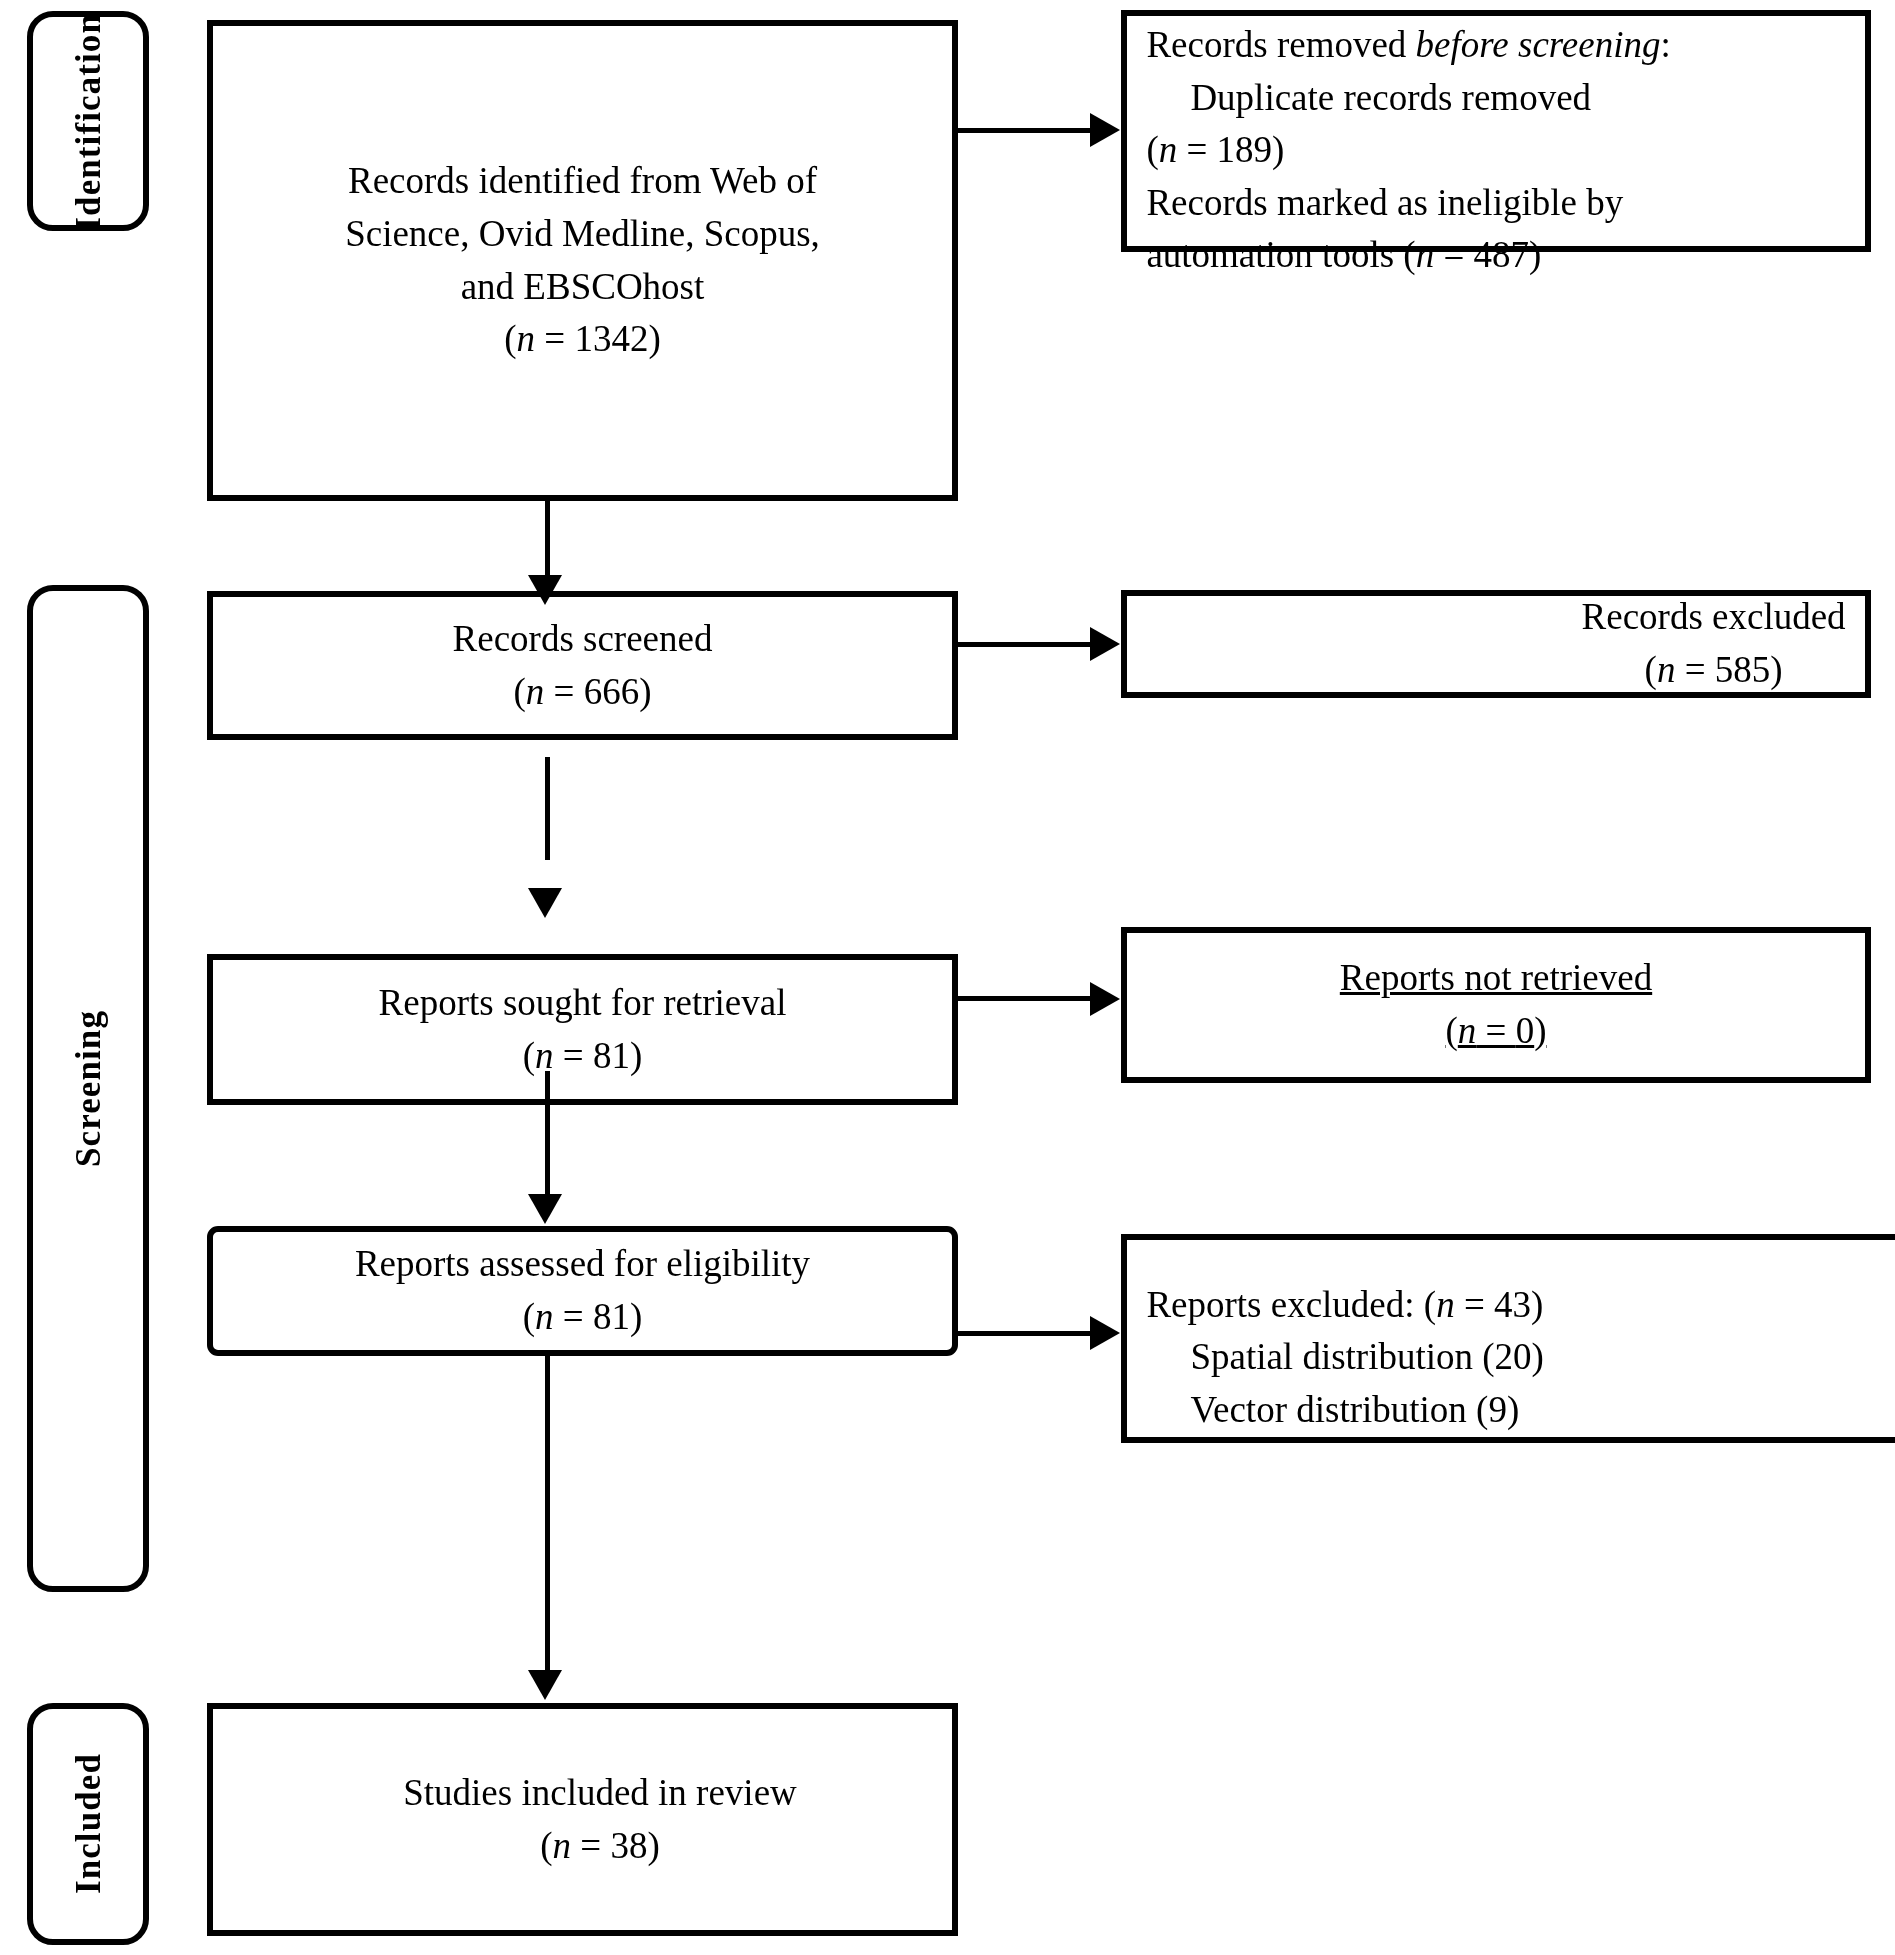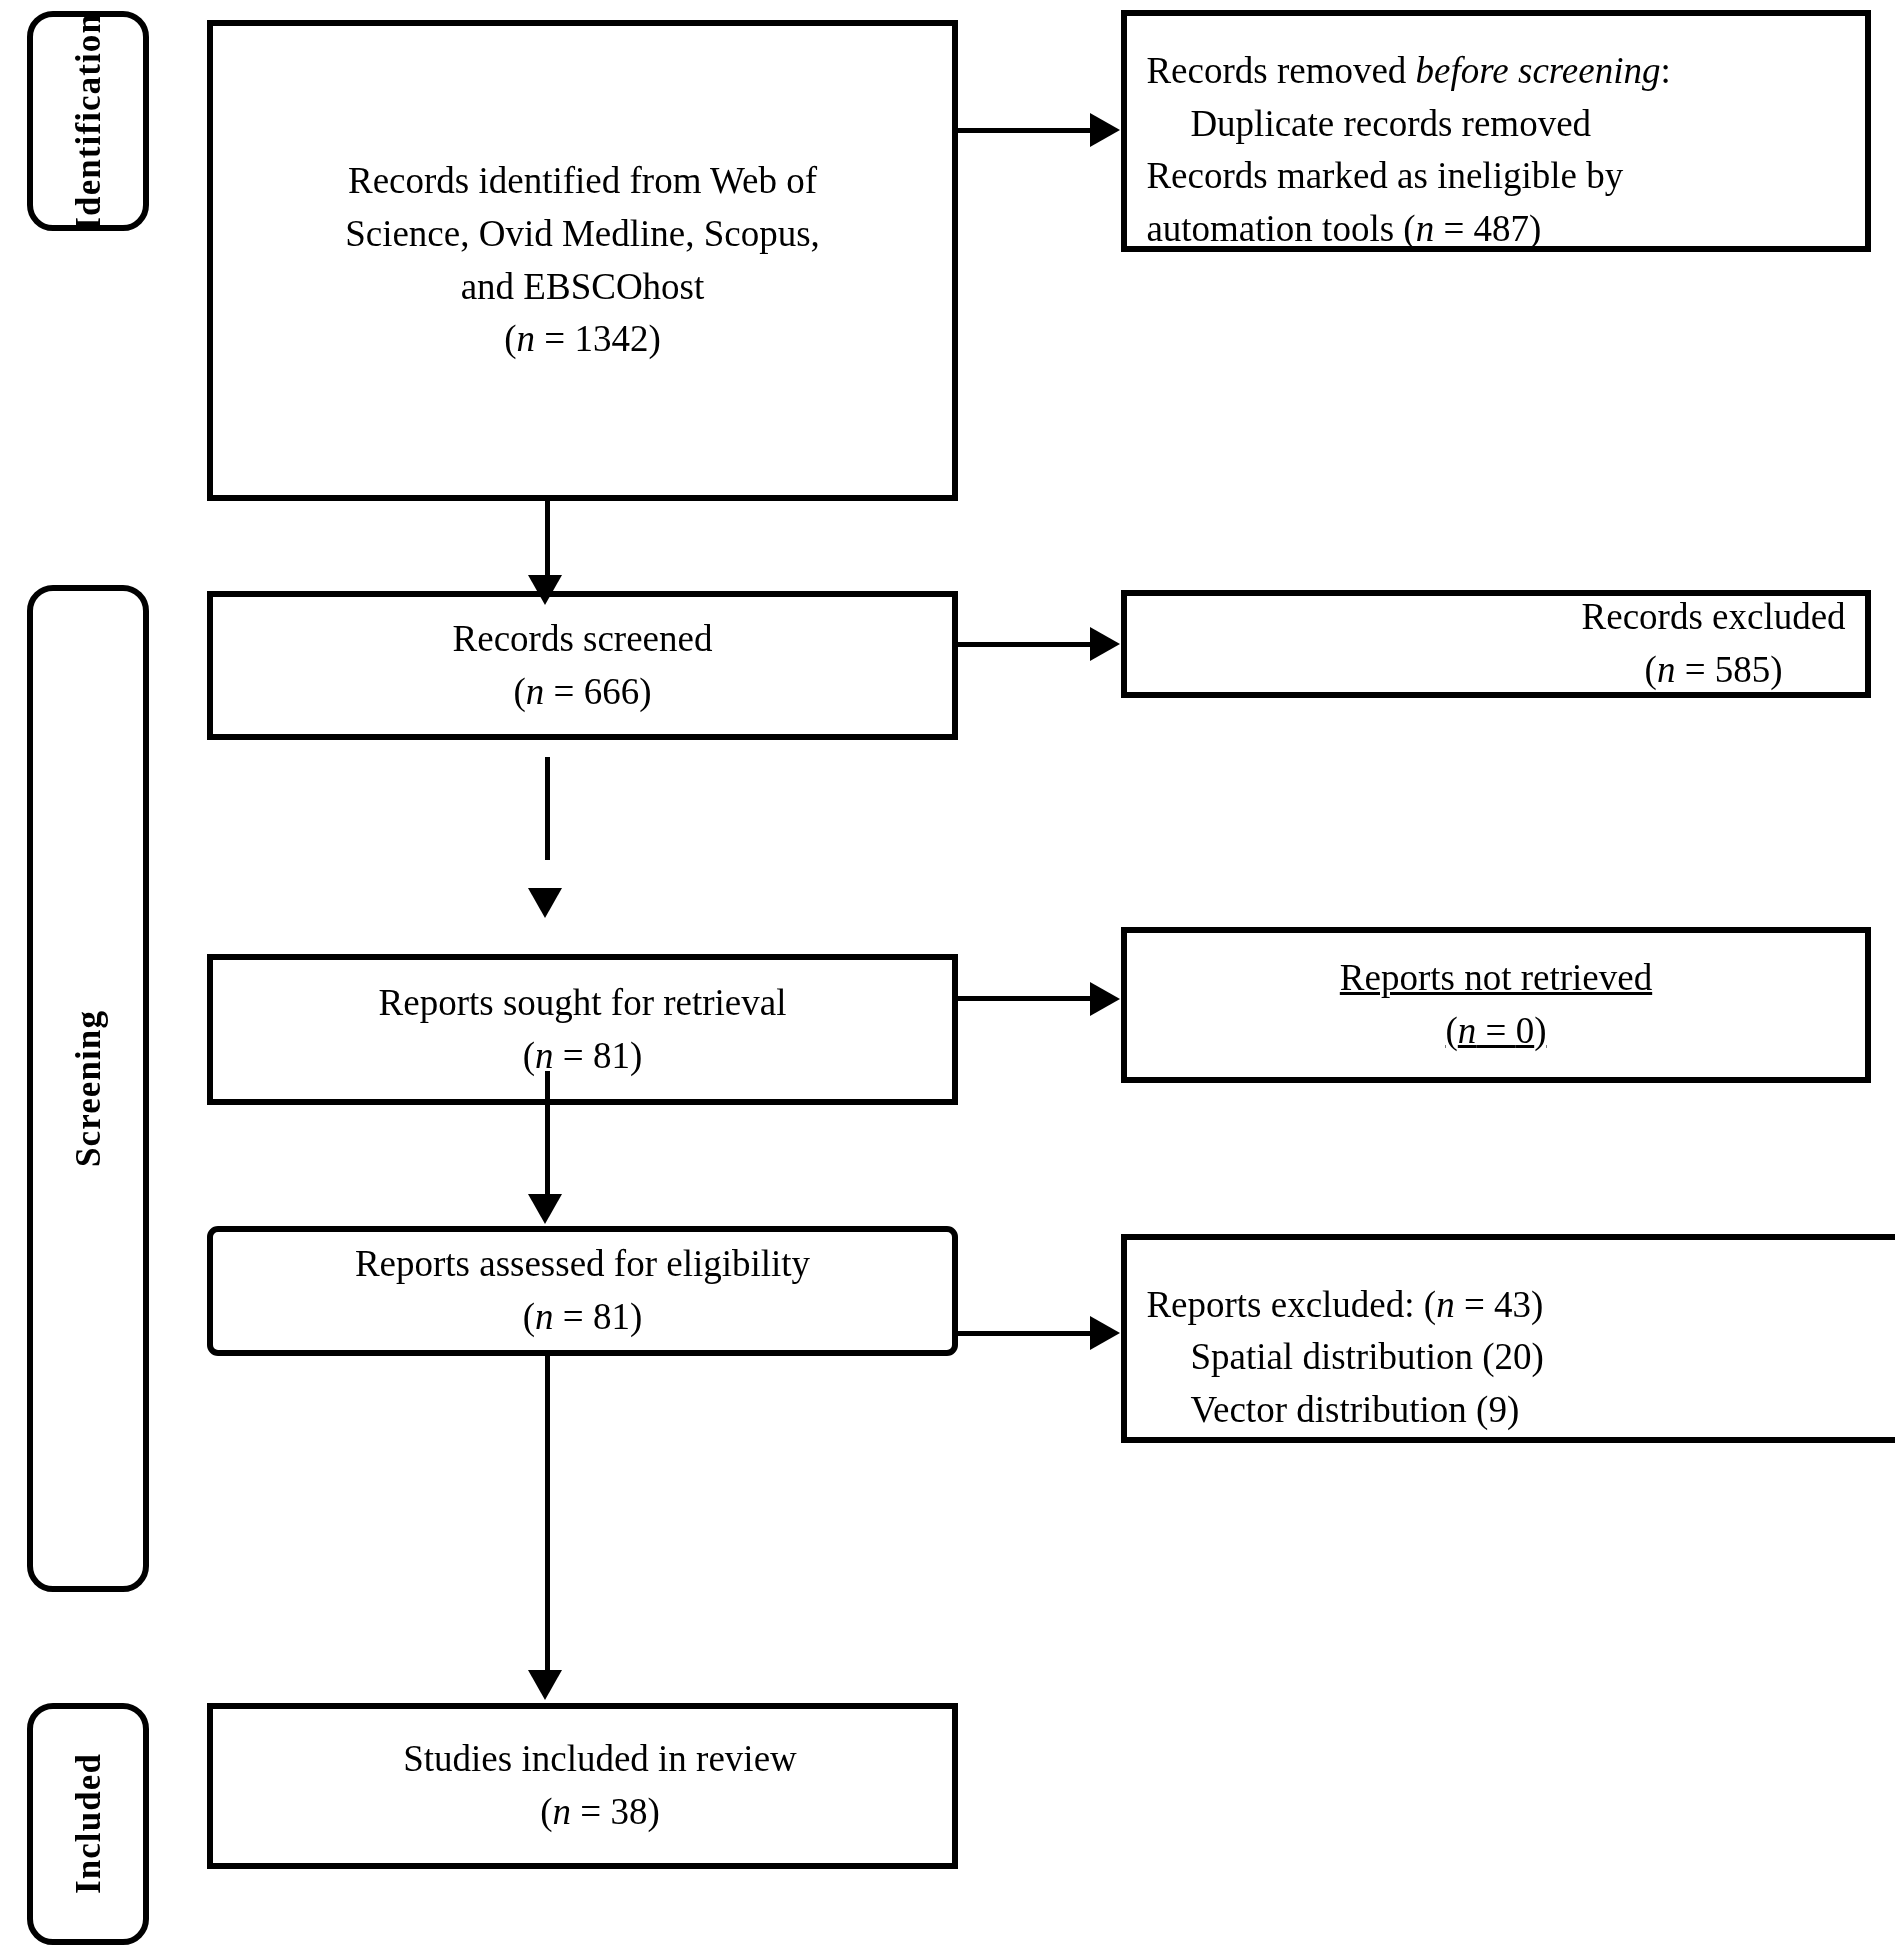--- a/index.html
+++ b/index.html
@@ -134,33 +134,34 @@
 
   <div class="flow-box" style="left:207px; top:1226px; width:751px; height:130px;border-radius:11px;">
     <div class="box-text centered">
       <div>Reports assessed for eligibility</div>
       <div>
         (<i>n</i> = <span>81</span>)
       </div>
     </div>
   </div>
 
-  <div class="flow-box" style="left:207px; top:1703px; width:751px; height:166px;padding-left:35px;">
+  <div class="flow-box" style="left:207px; top:1703px; width:751px; height:233px;padding-left:35px;">
     <div class="box-text centered">
       <div>Studies included in review</div>
       <div>
         (<i>n</i> = <span>38</span>)
       </div>
     </div>
   </div>
 
   <div class="flow-box" style="left:1121px; top:10.3px; width:750px; height:242px;">
     <div class="box-text left">
       <div><span>Records removed </span><em>before screening</em><span>:</span></div>
       <div class="indent">Duplicate records removed</div>
+      <div>(<i>n</i> = <span>189</span>)</div>
       <div>Records marked as ineligible by</div>
       <div><span>automation tools (</span><i>n</i><span> = </span><span>487</span><span>)</span></div>
     </div>
   </div>
 
   <div class="flow-box" style="left:1121px; top:590px; width:750px; height:108px;align-items:flex-end;">
     <div class="box-text centered">
       <div>Records excluded</div>
       <div>
         (<i>n</i> = <span>585</span>)

